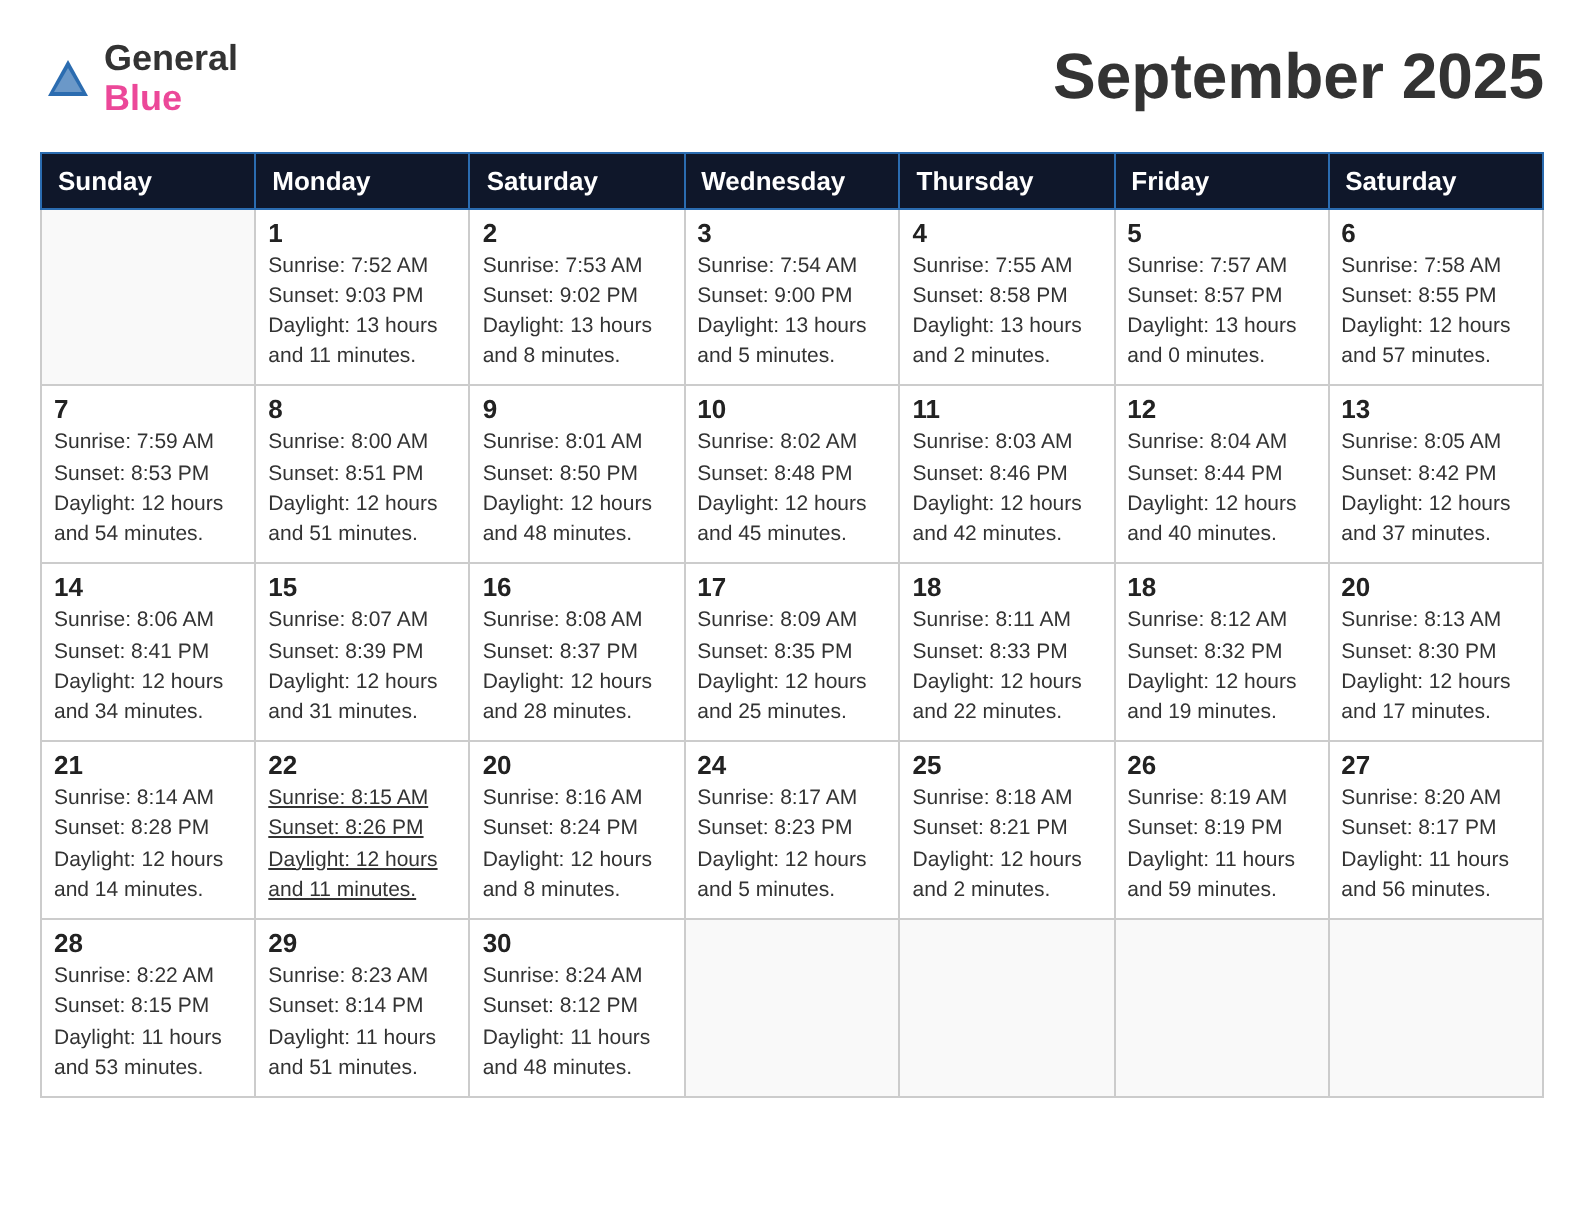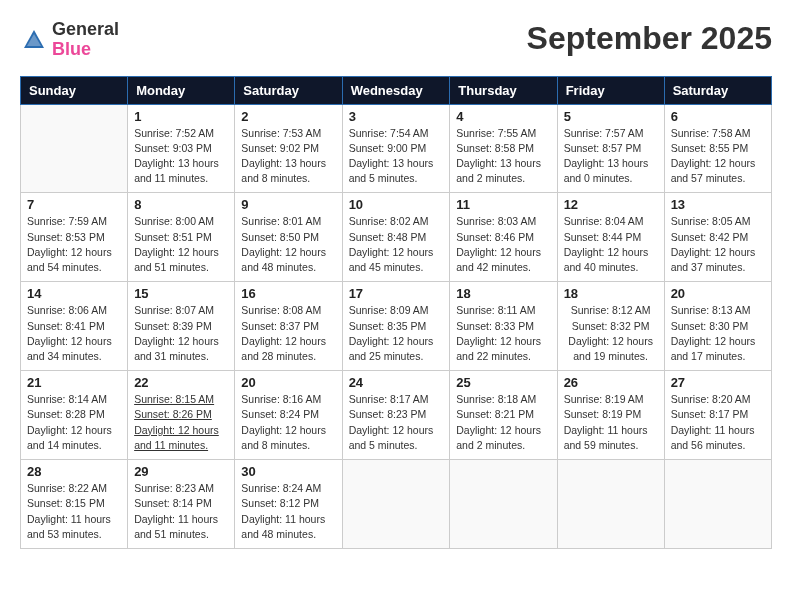--- a/index.html
+++ b/index.html
@@ -251,21 +251,21 @@
         </td>
         <td>
           <div class="day-num">18</div>
           <div class="day-info" style="white-space: pre-line;">Sunrise: 8:11 AM
 Sunset: 8:33 PM
 Daylight: 12 hours
 and 22 minutes.</div>
         </td>
         <td>
           <div class="day-num">18</div>
-          <div class="day-info" style="white-space: pre-line; text-align: center;">Sunrise: 8:12 AM
+          <div class="day-info" style="white-space: pre-line;">Sunrise: 8:12 AM
 Sunset: 8:32 PM
 Daylight: 12 hours
 and 19 minutes.</div>
         </td>
         <td>
           <div class="day-num">20</div>
           <div class="day-info" style="white-space: pre-line;">Sunrise: 8:13 AM
 Sunset: 8:30 PM
 Daylight: 12 hours
 and 17 minutes.</div>

